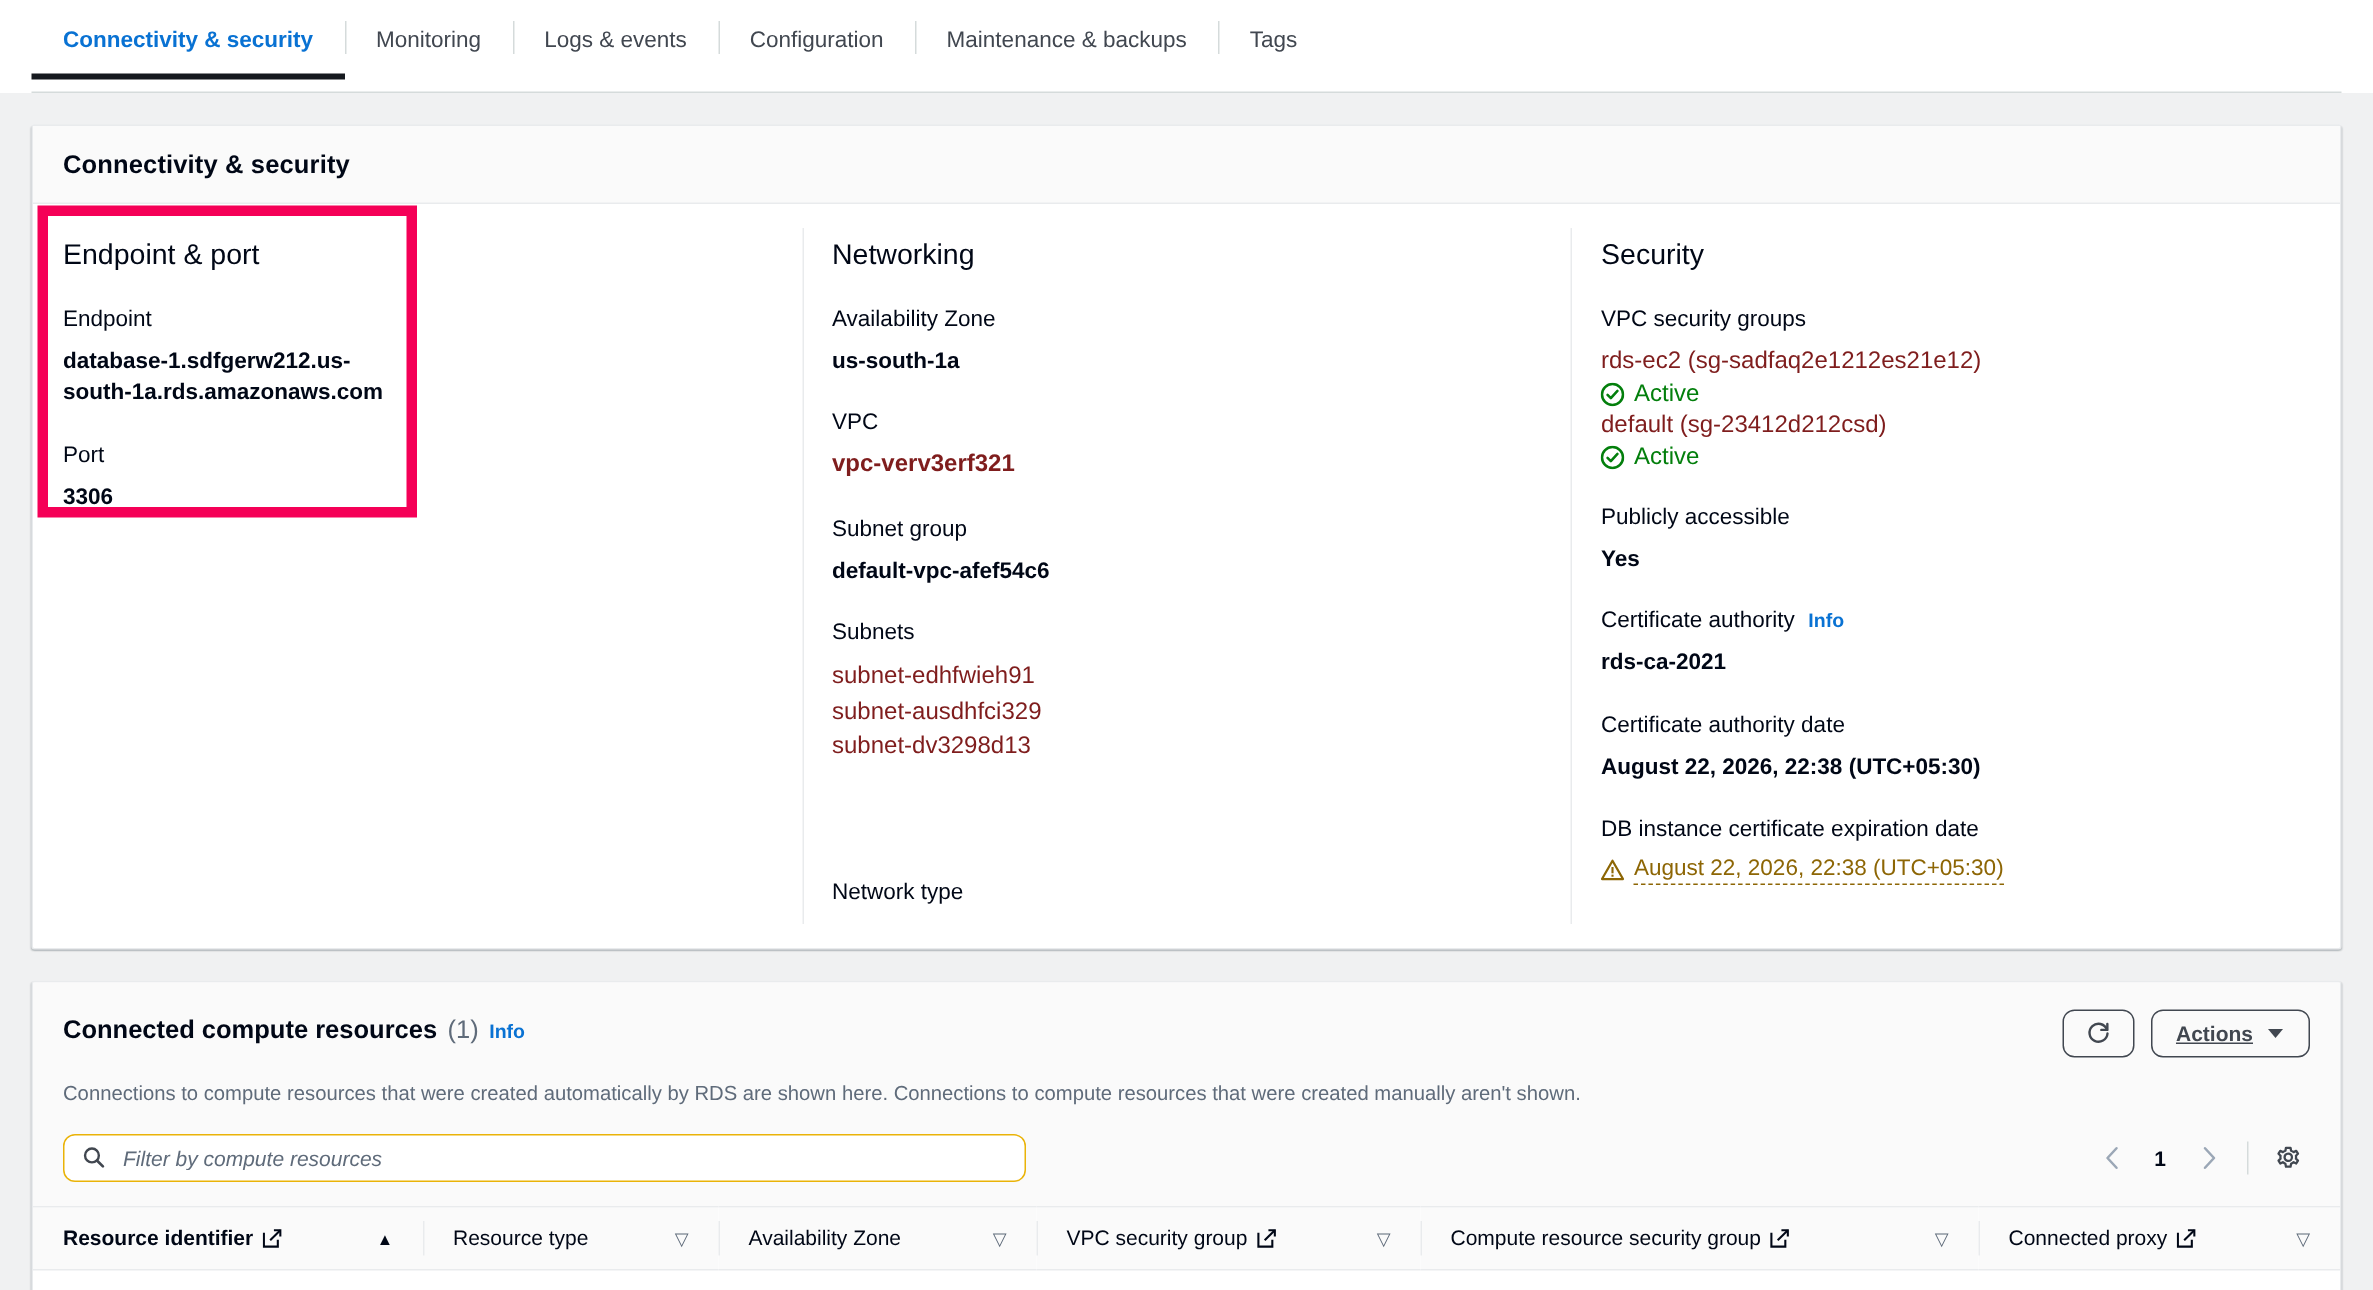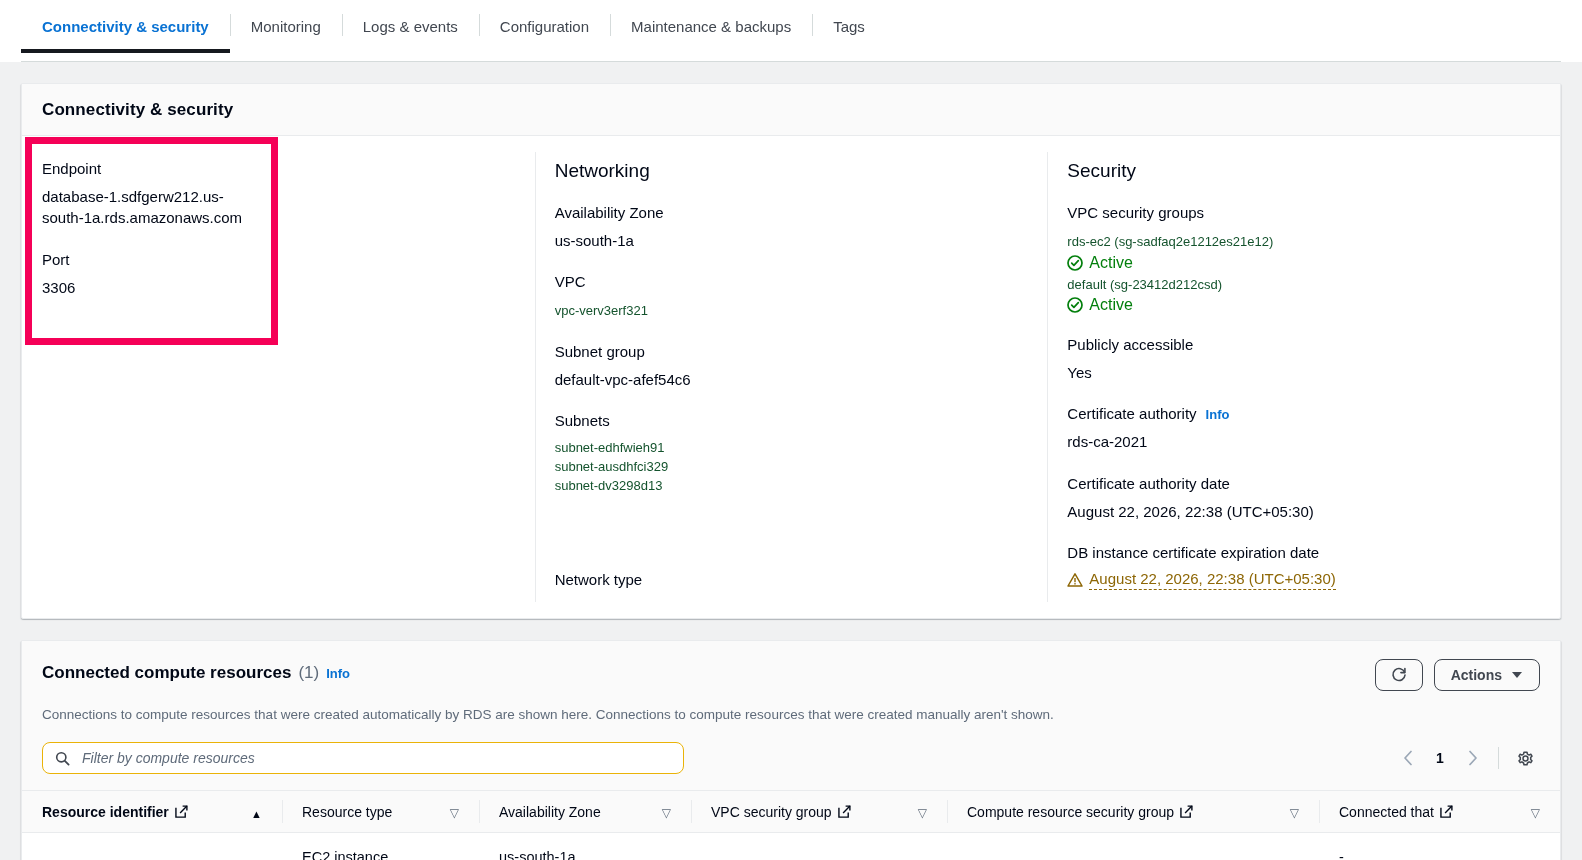--- a/index.html
+++ b/index.html
@@ -105,25 +105,26 @@
     margin-bottom: 9px;
     display: flex;
     align-items: baseline;
     gap: 9px;
   }
   .fvalue {
     font-size: 15px;
     color: #000716;
     line-height: 1.42;
     max-width: 330px;
+    font-weight: bold;
   }
   a.link, .link {
-    color: #14532d;
+    color: #7f1d1d;
     text-decoration: none;
-    font-size: 13px;
+    font-size: 16px;
     cursor: pointer;
   }
   .info-link {
     color: #0972d3;
     font-size: 13px;
     font-weight: bold;
     cursor: pointer;
   }
   .linklist .link { display: block; line-height: 1.47; }
 
@@ -176,20 +177,21 @@
     background: transparent;
     color: #414750;
     font-size: 14px;
     font-weight: bold;
     font-family: "Liberation Sans", sans-serif;
     height: 32px;
     display: flex; align-items: center; justify-content: center;
     gap: 9px;
     cursor: pointer;
     padding: 0 16px;
+    text-decoration: underline;
   }
   .btn.icon-only { width: 48px; padding: 0; }
 
   .filter-row {
     display: flex;
     align-items: center;
     justify-content: space-between;
     padding: 8px 20px 16px 20px;
     background: #fafafa;
   }
@@ -282,20 +284,21 @@
 </div>
 
 <div class="panel" style="margin-top:21px;">
   <div class="panel-header">
     <div class="panel-title">Connectivity &amp; security</div>
   </div>
 
   <div class="cols">
 
     <div class="col">
+      <div class="col-title">Endpoint &amp; port</div>
       <div class="field">
         <div class="flabel">Endpoint</div>
         <div class="fvalue" style="max-width:218px;">database-1.sdfgerw212.us-south-1a.rds.amazonaws.com</div>
       </div>
       <div class="field">
         <div class="flabel">Port</div>
         <div class="fvalue">3306</div>
       </div>
     </div>
 
@@ -516,21 +519,21 @@
                     <path d="M8.2 1.2 L12.8 1.2 L12.8 5.8" fill="none" stroke="#000716" stroke-width="1.5"></path>
                   </svg>
                 </span>
             </span>
             <span class="sort-off">▽</span>
           </div>
         </th>
         <th class="nb">
           <div class="th-inner">
             <span class="th-label">
-              <span>Connected that</span>
+              <span>Connected proxy</span>
               <span>
                   <svg width="13" height="13" viewBox="0 0 14 14">
                     <path d="M1 3 L1 13 L11 13 L11 8" fill="none" stroke="#000716" stroke-width="1.5"></path>
                     <path d="M5.5 8.5 L12.8 1.2" stroke="#000716" stroke-width="1.5"></path>
                     <path d="M8.2 1.2 L12.8 1.2 L12.8 5.8" fill="none" stroke="#000716" stroke-width="1.5"></path>
                   </svg>
                 </span>
             </span>
             <span class="sort-off">▽</span>
           </div>

